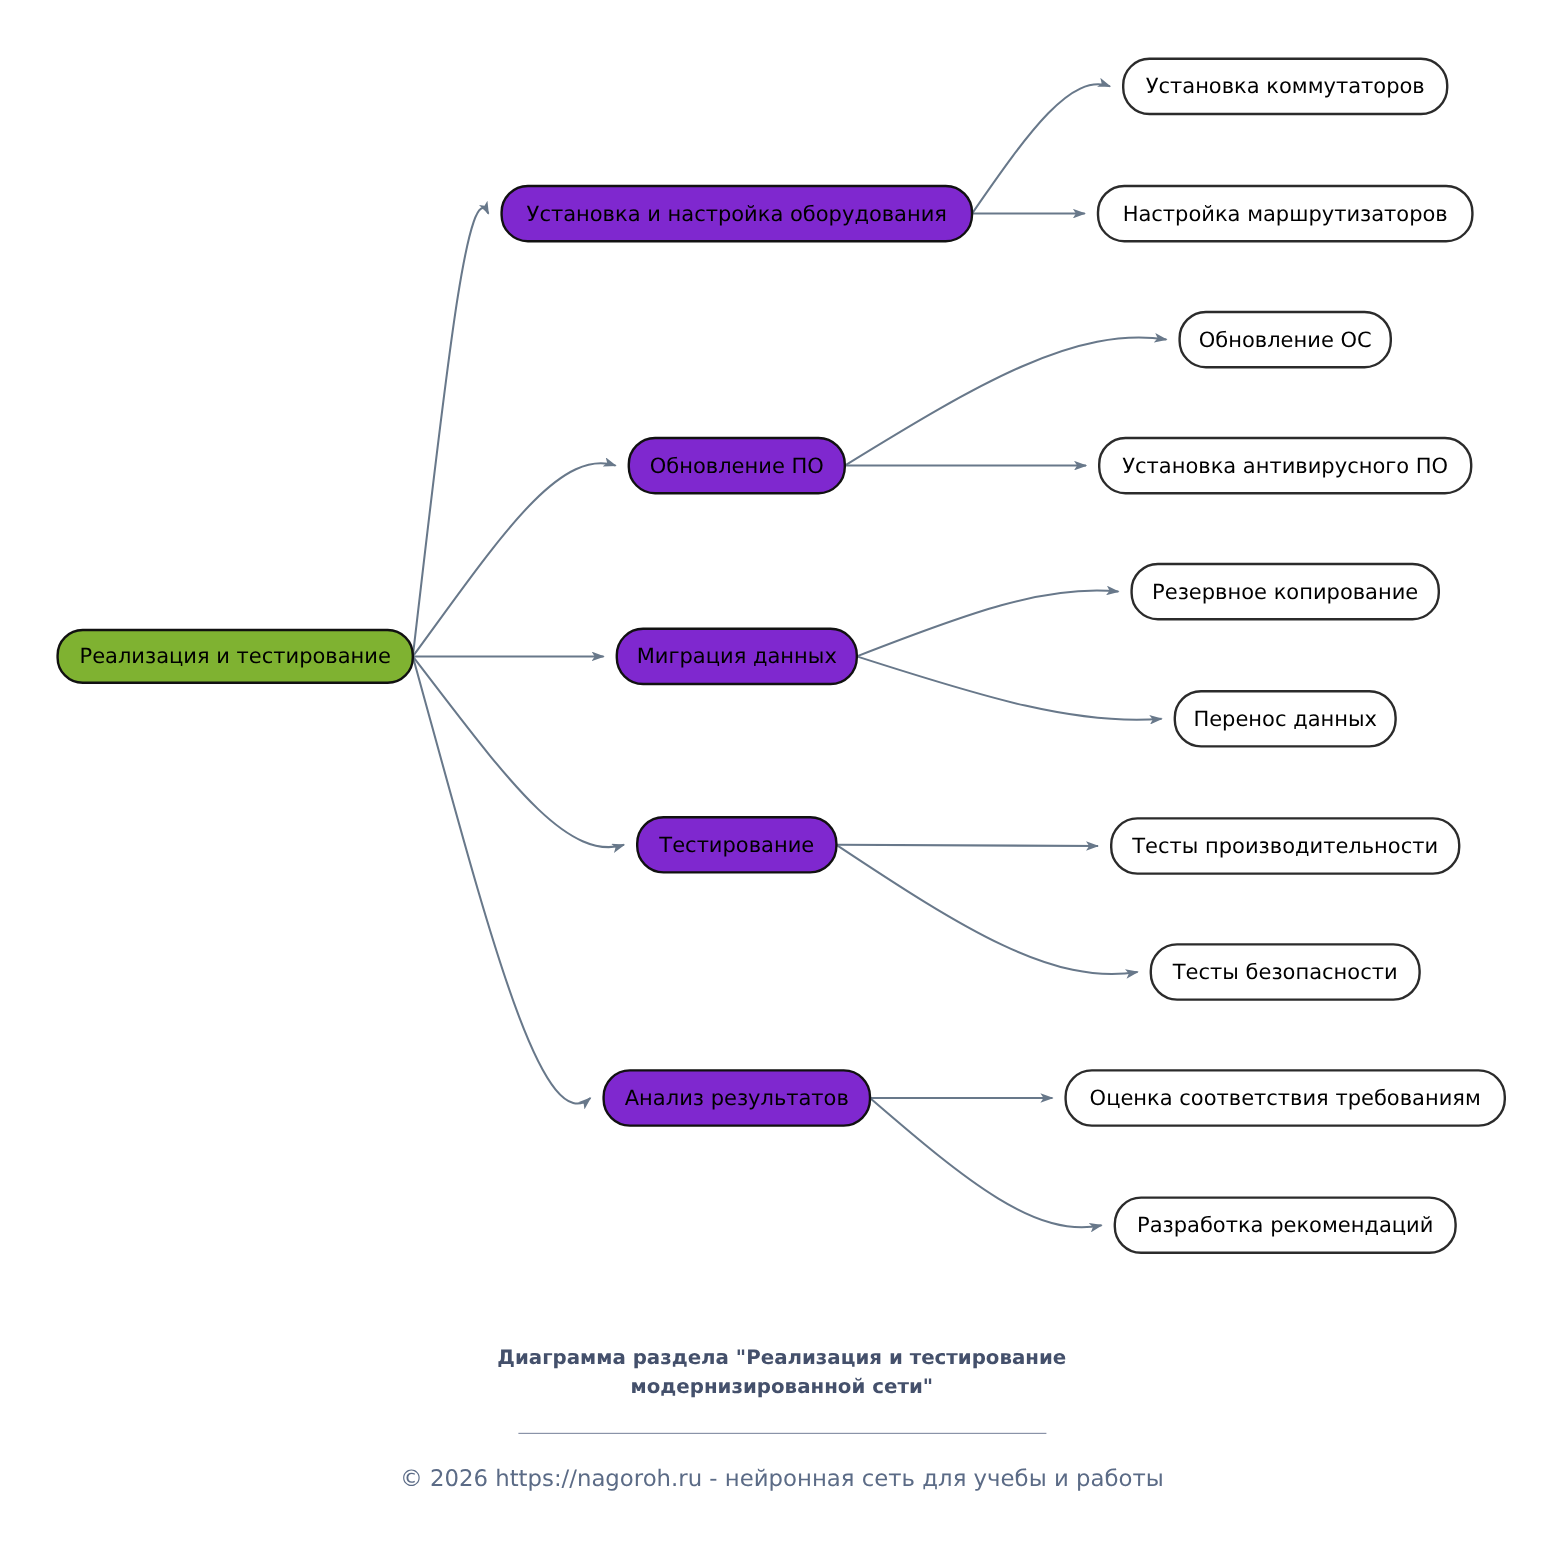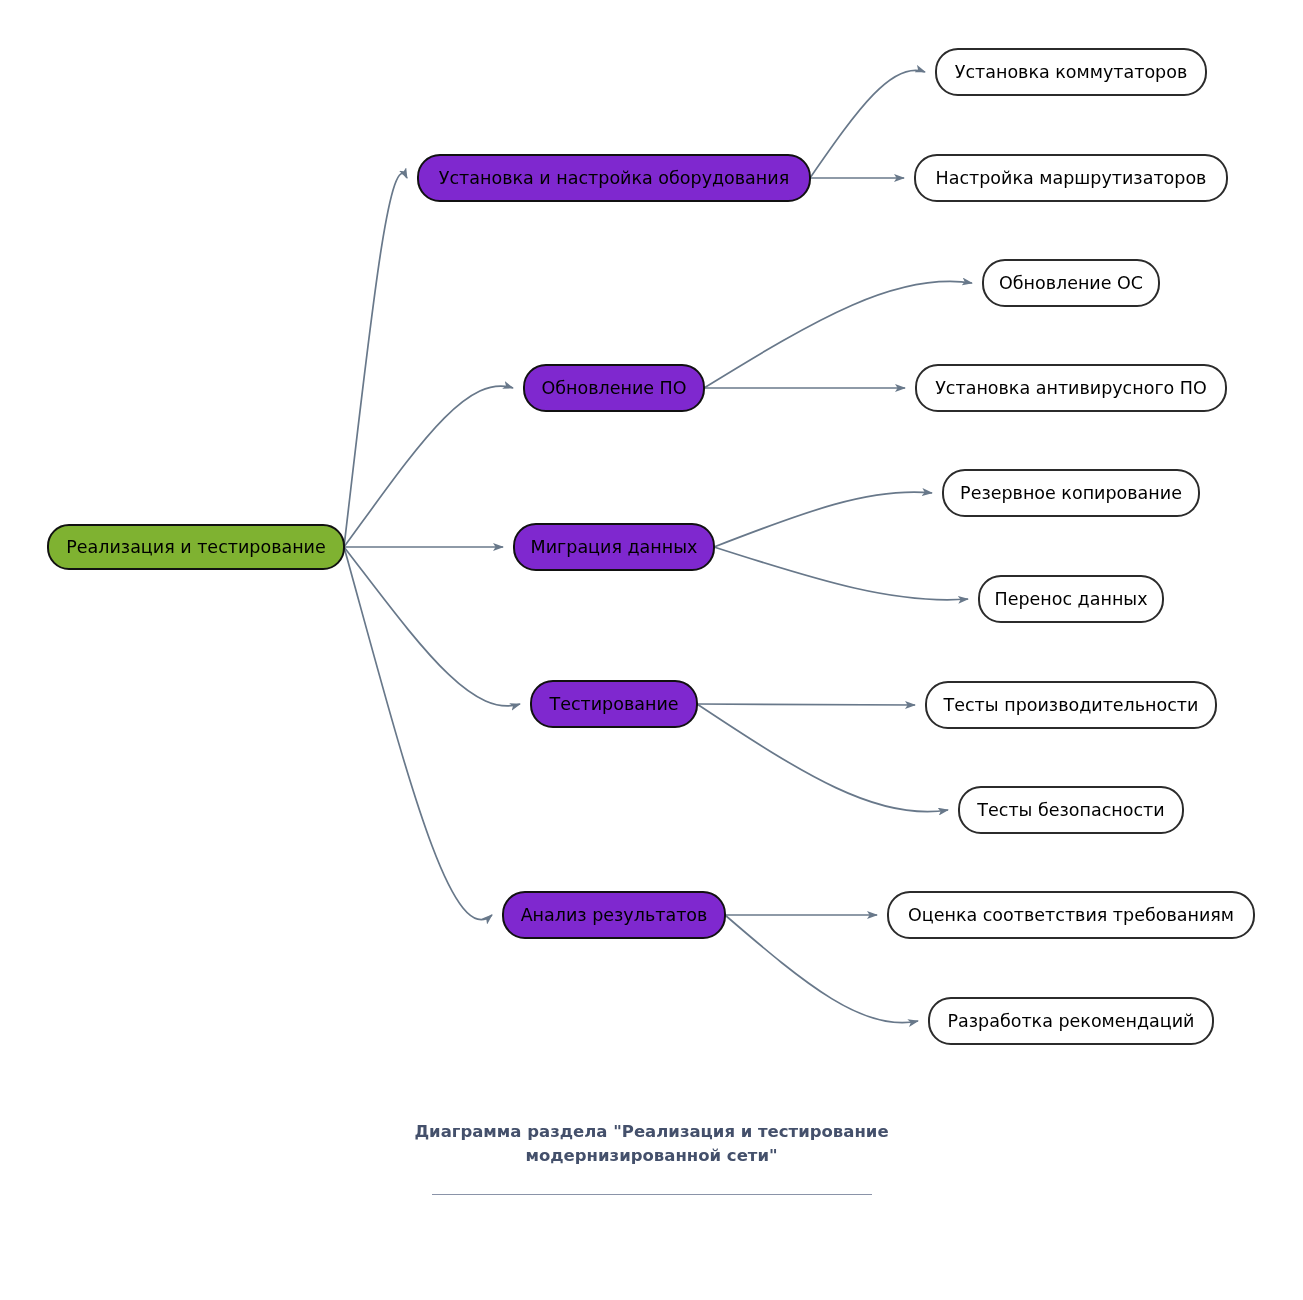--- a/index.html
+++ b/index.html
@@ -180,14 +180,15 @@
         </g>
       </g>
   </svg>
 
   <div class="caption-block">
     <div class="caption-title">
       <div>Диаграмма раздела "Реализация и тестирование</div>
       <div>модернизированной сети"</div>
     </div>
     <div class="caption-rule"></div>
+    <div class="caption-credit">© 2026 https://nagoroh.ru - нейронная сеть для учебы и работы</div>
   </div>
 </div>
 
 </body></html>

